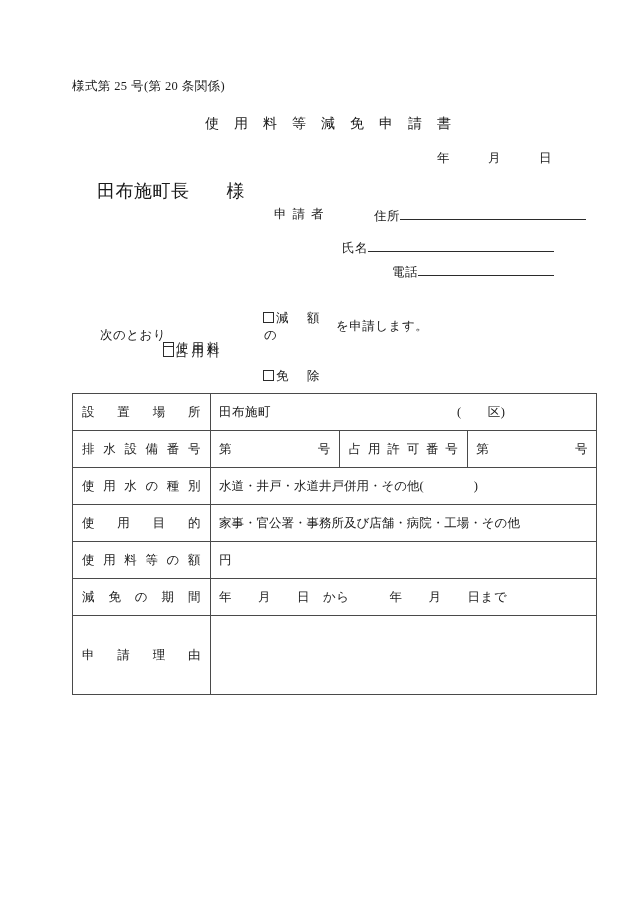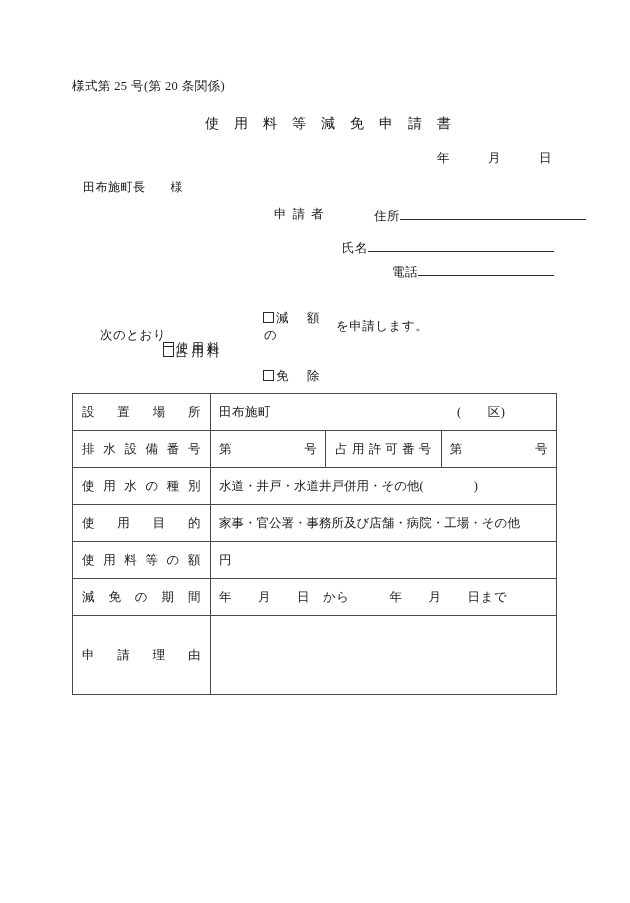--- a/index.html
+++ b/index.html
@@ -43,23 +43,23 @@
     margin-left: 45px;
   }
   .date-line {
     left: 437px;
     top: 150px;
     font-size: 12.5px;
     letter-spacing: 13px;
     white-space: pre;
   }
   .addressee {
-    left: 83px;
+    left: 97px;
     top: 179px;
-    font-size: 12px;
+    font-size: 18px;
     letter-spacing: 0.5px;
     white-space: pre;
   }
 
   
   .applicant-label {
     left: 274px;
     top: 206px;
     font-size: 12.5px;
     letter-spacing: 6px;
@@ -96,21 +96,21 @@
     border: 1px solid #2b2b2b;
     margin-right: 2px;
     vertical-align: -1px;
     background: #fff;
   }
 
   
   .form-table {
     left: 72px;
     top: 393px;
-    width: 485px;
+    width: 525px;
     border-collapse: collapse;
     table-layout: fixed;
     font-size: 12.5px;
   }
   .form-table td {
     border: 1px solid #4a4a4a;
     padding: 0 8px;
     vertical-align: middle;
     white-space: pre;
   }

